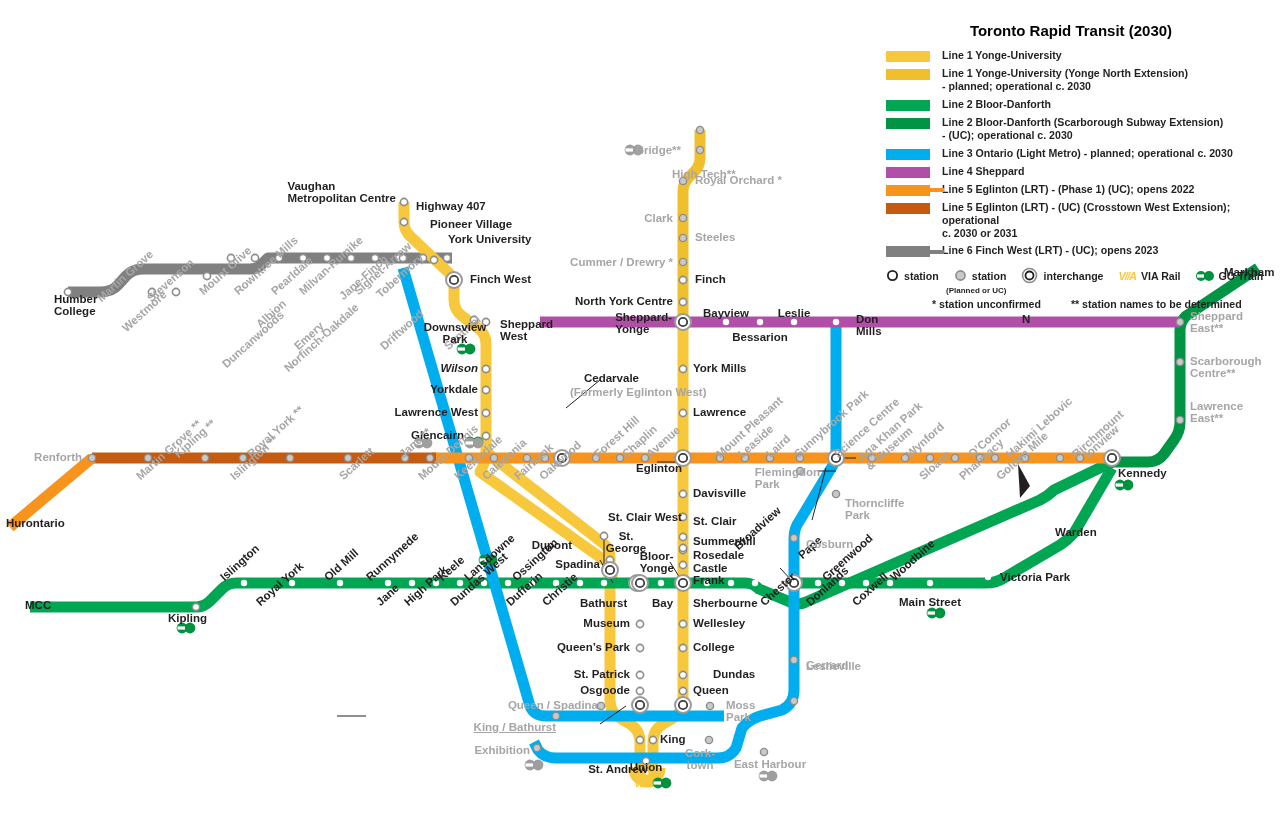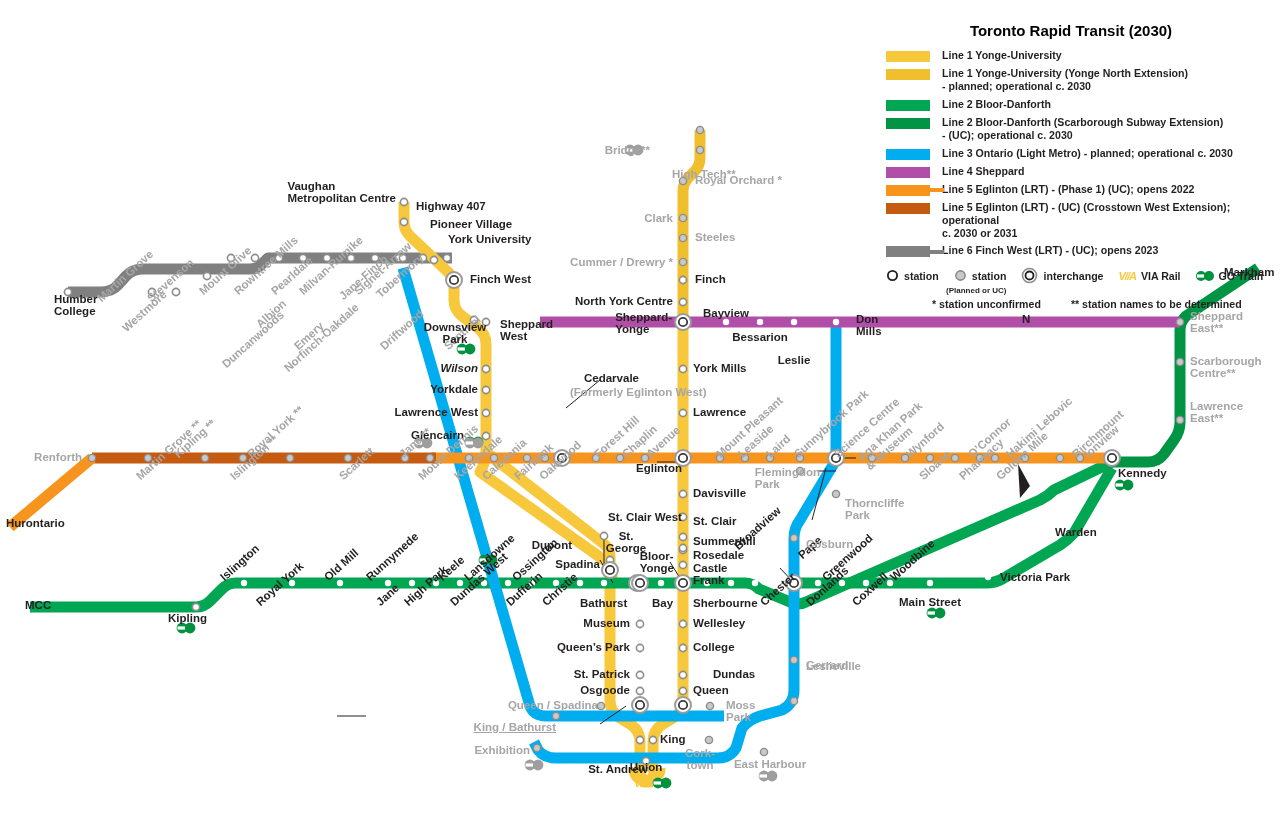--- a/index.html
+++ b/index.html
@@ -544,21 +544,21 @@
       </div>
       <div class="lbl" style="left: 693px; top: 668px; margin-left: 20px;">
         <div>Dundas</div>
       </div>
       <div class="lbl" style="left: 693px; top: 684px;">
         <div>Queen</div>
       </div>
       <div class="lbl dim" style="left: 672px; top: 124px; margin-top: 44px;">
         <div>High Tech**</div>
       </div>
-      <div class="lbl dim" style="left: 650px; top: 144px; transform: translateX(-100%); padding-left: 8px;">
+      <div class="lbl dim" style="left: 681px; top: 144px; transform: translateX(-100%); padding-left: 8px;">
         <div>Bridge**</div>
       </div>
       <div class="lbl dim" style="left: 695px; top: 174px;">
         <div>Royal Orchard *</div>
       </div>
       <div class="lbl dim" style="left: 673px; top: 212px; transform: translateX(-100%);">
         <div>Clark</div>
       </div>
       <div class="lbl dim" style="left: 695px; top: 231px;">
         <div>Steeles</div>
@@ -571,21 +571,21 @@
       </div>
       <div class="lbl" style="left: 673px; top: 295px; transform: translateX(-100%);">
         <div>North York Centre</div>
       </div>
       <div class="lbl" style="left: 726px; top: 307px; transform: translateX(-50%); text-align: center;">
         <div>Bayview</div>
       </div>
       <div class="lbl" style="left: 760px; top: 331px; transform: translateX(-50%); text-align: center;">
         <div>Bessarion</div>
       </div>
-      <div class="lbl" style="left: 794px; top: 307px; transform: translateX(-50%); text-align: left; margin-top: 47px;">
+      <div class="lbl" style="left: 794px; top: 307px; transform: translateX(-50%); text-align: left;">
         <div>Leslie</div>
       </div>
       <div class="lbl" style="left: 856px; top: 313px;">
         <div>Don</div>
         <div>Mills</div>
       </div>
       <div class="lbl" style="left: 1022px; top: 313px;">
         <div>N</div>
       </div>
       <div class="lbl dim" style="left: 82px; top: 451px; transform: translateX(-100%);">

